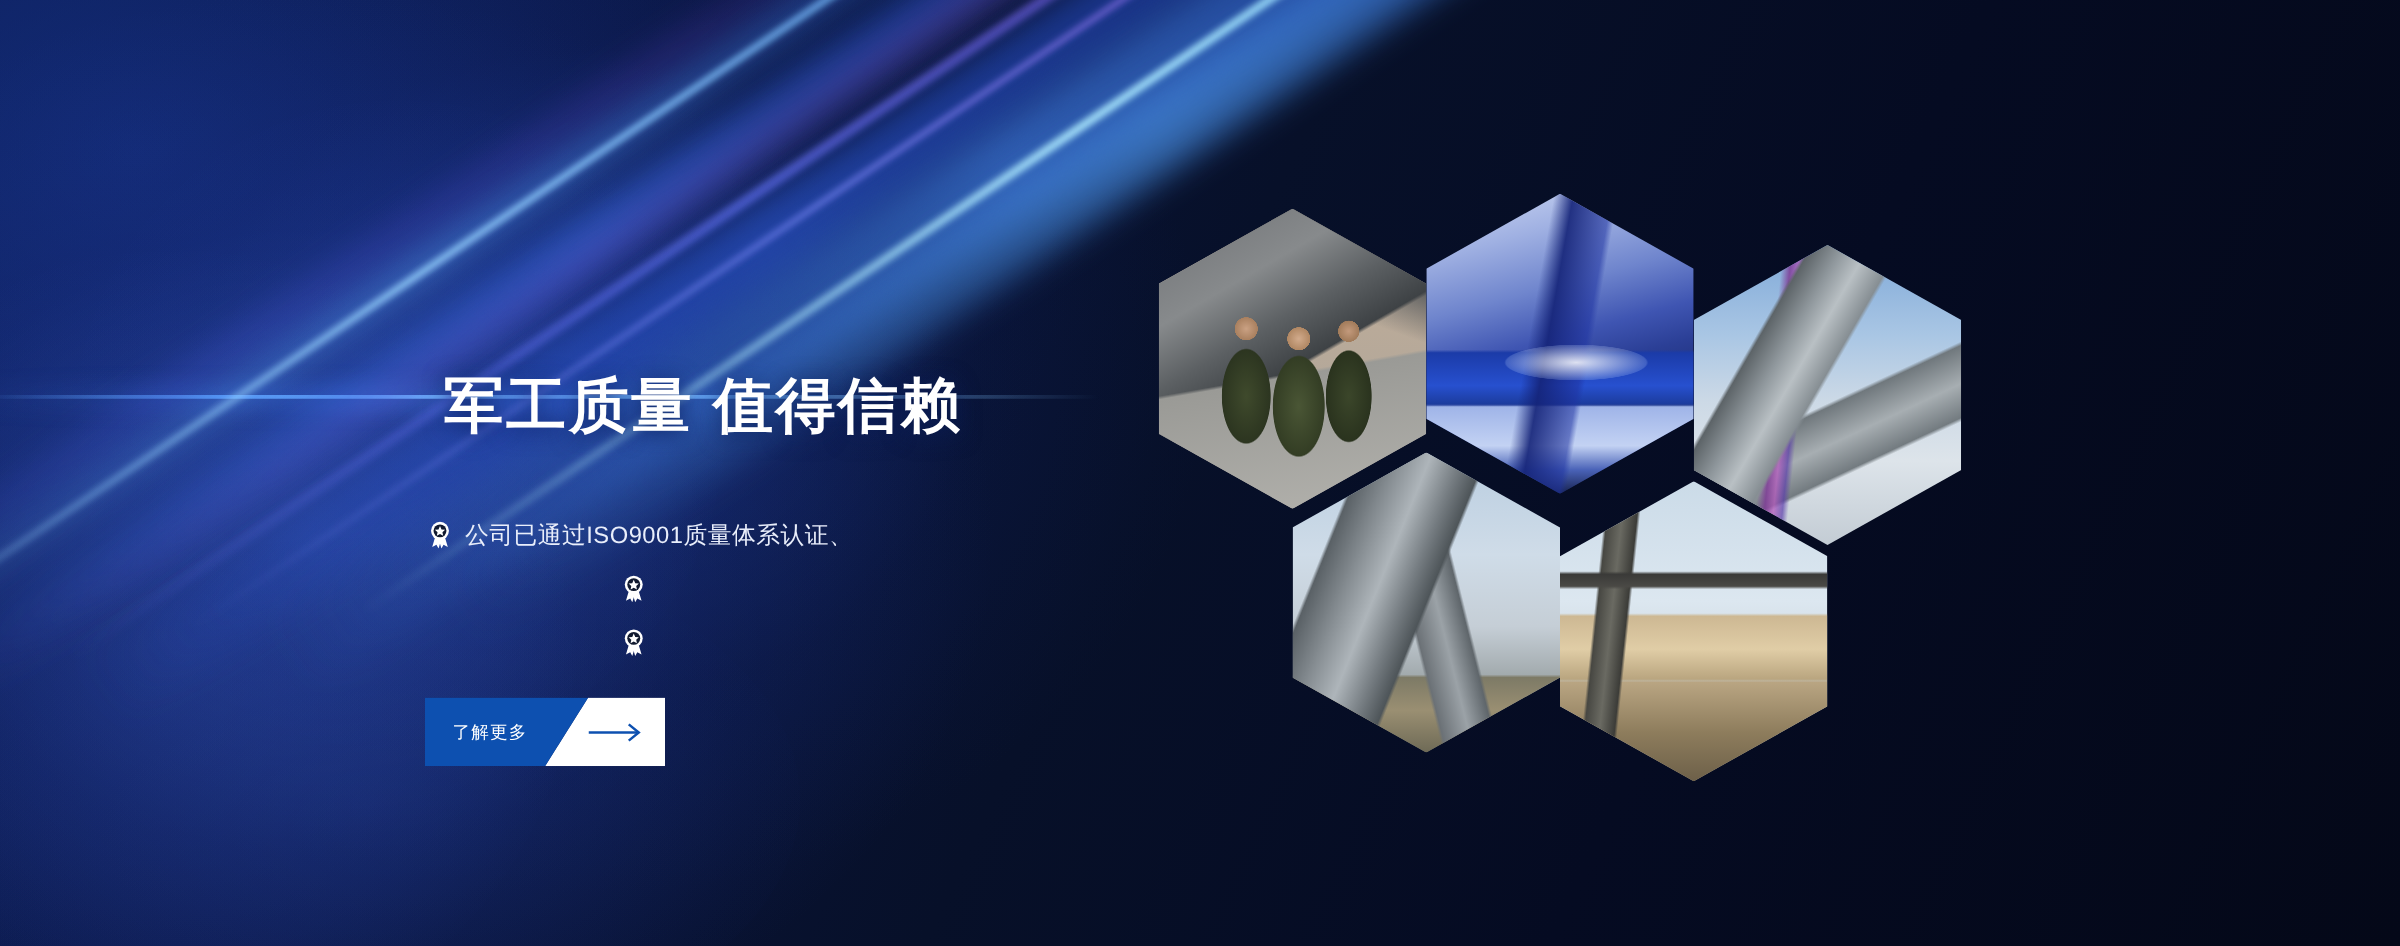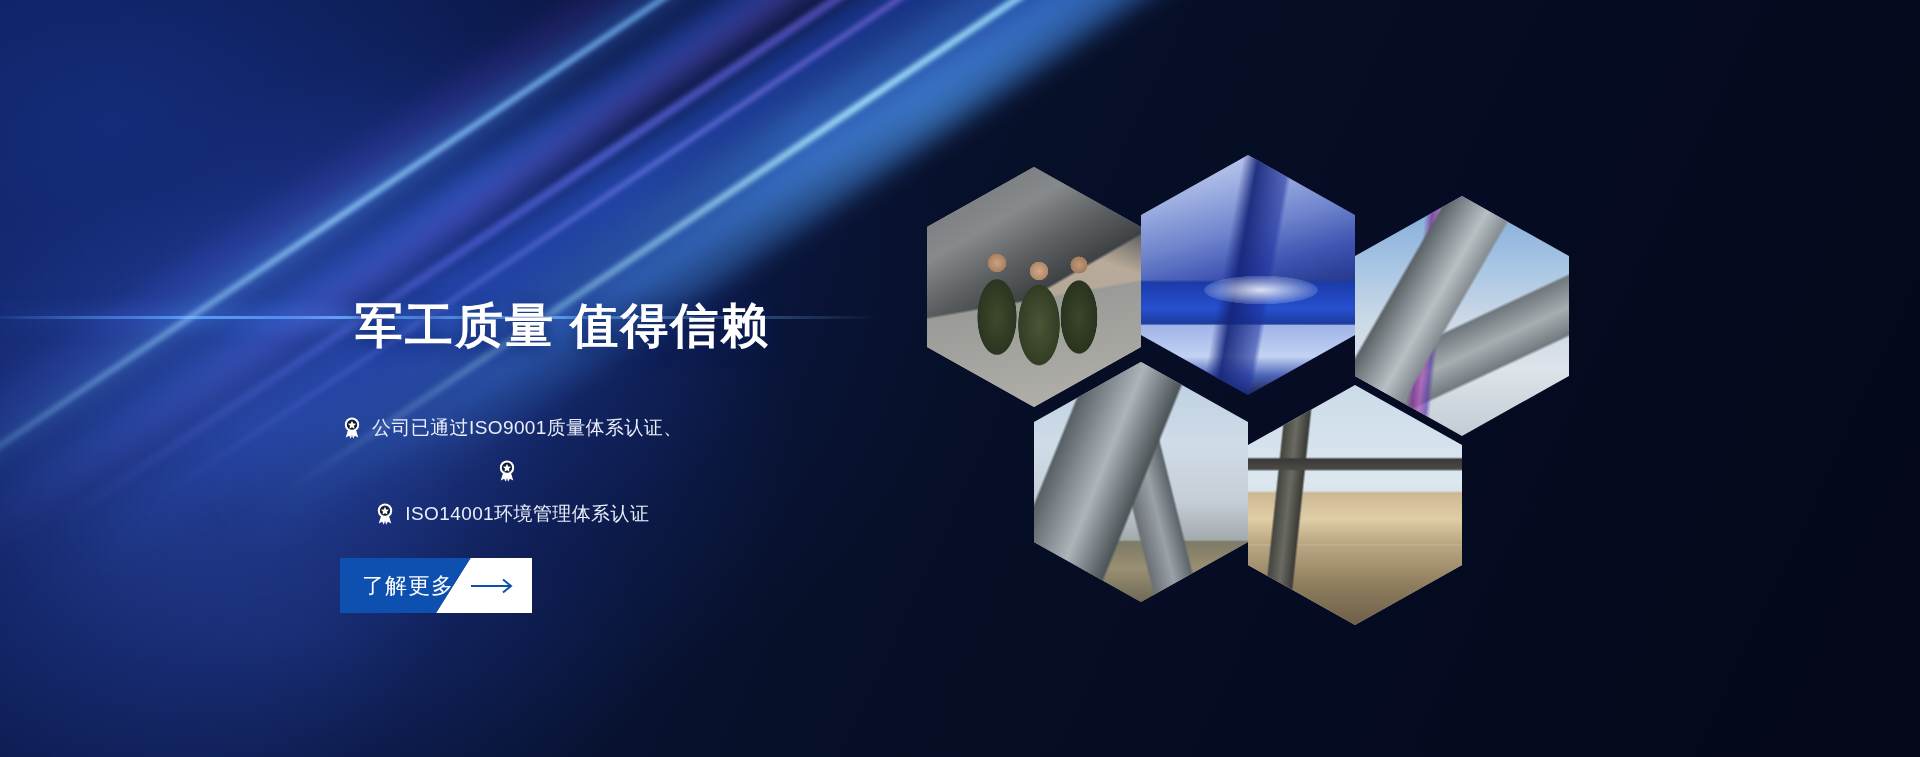--- a/index.html
+++ b/index.html
@@ -169,21 +169,21 @@
   }
   .cta .white {
     position:absolute; inset:0;
     background:#ffffff;
     clip-path:polygon(68% 0, 100% 0, 100% 100%, 50% 100%);
   }
   .cta .ctatext {
     position:absolute; left:22px; top:0;
     height:55px; line-height:55px;
     color:#ffffff;
-    font-size:22px;
+    font-size:14px;
     letter-spacing:1px;
   }
   .cta .arrowbox {
     position:absolute; right:16px; top:0;
     height:55px;
     display:flex; align-items:center;
   }
 </style>
 </head>
 <body>
@@ -269,21 +269,20 @@
       </div>
 
       <div class="bullet">
         <svg class="ic" viewBox="0 0 24 26">
           <path d="M7.5 14.5 L4.5 24.5 L8.6 22.4 L10.6 26 L13.2 17.5 Z" fill="#ffffff"></path>
           <path d="M16.5 14.5 L19.5 24.5 L15.4 22.4 L13.4 26 L10.8 17.5 Z" fill="#ffffff"></path>
           <circle cx="12" cy="9" r="8.6" fill="#ffffff"></circle>
           <circle cx="12" cy="9" r="6.2" fill="#111a30"></circle>
           <path d="M12 4.4 L13.45 7.6 L16.9 8 L14.35 10.35 L15.05 13.75 L12 12.05 L8.95 13.75 L9.65 10.35 L7.1 8 L10.55 7.6 Z" fill="#ffffff"></path>
         </svg>
-        <span>ISO14001环境管理体系认证</span>
       </div>
 
     </div>
   </div>
 
   <div class="cta">
     <div class="white"></div>
     <div class="bluefill"></div>
     <span class="ctatext">了解更多</span>
     <span class="arrowbox">

